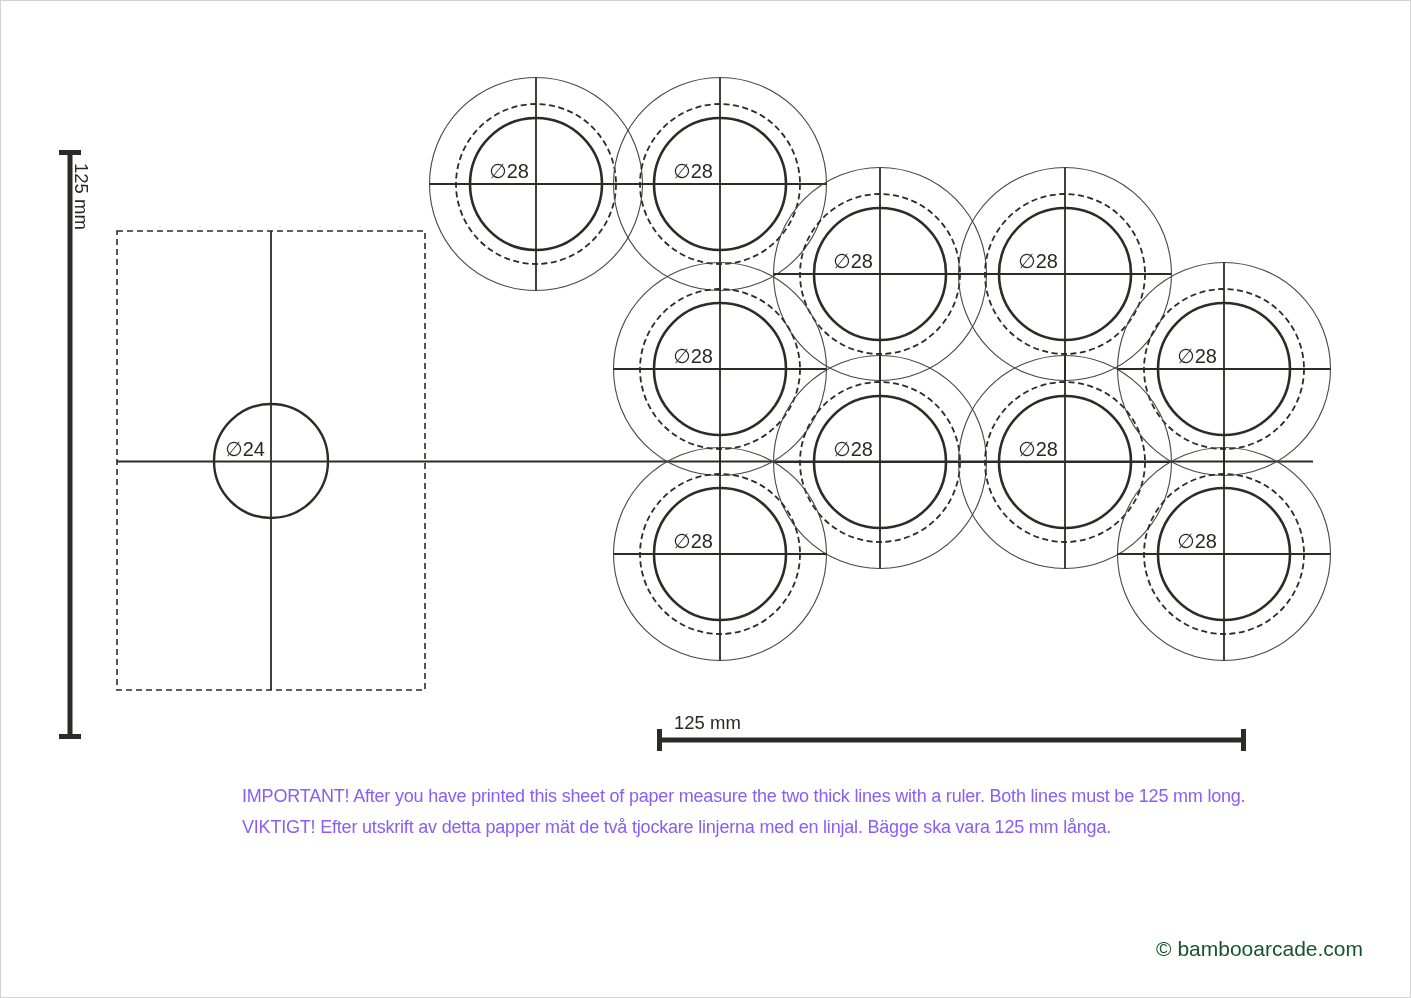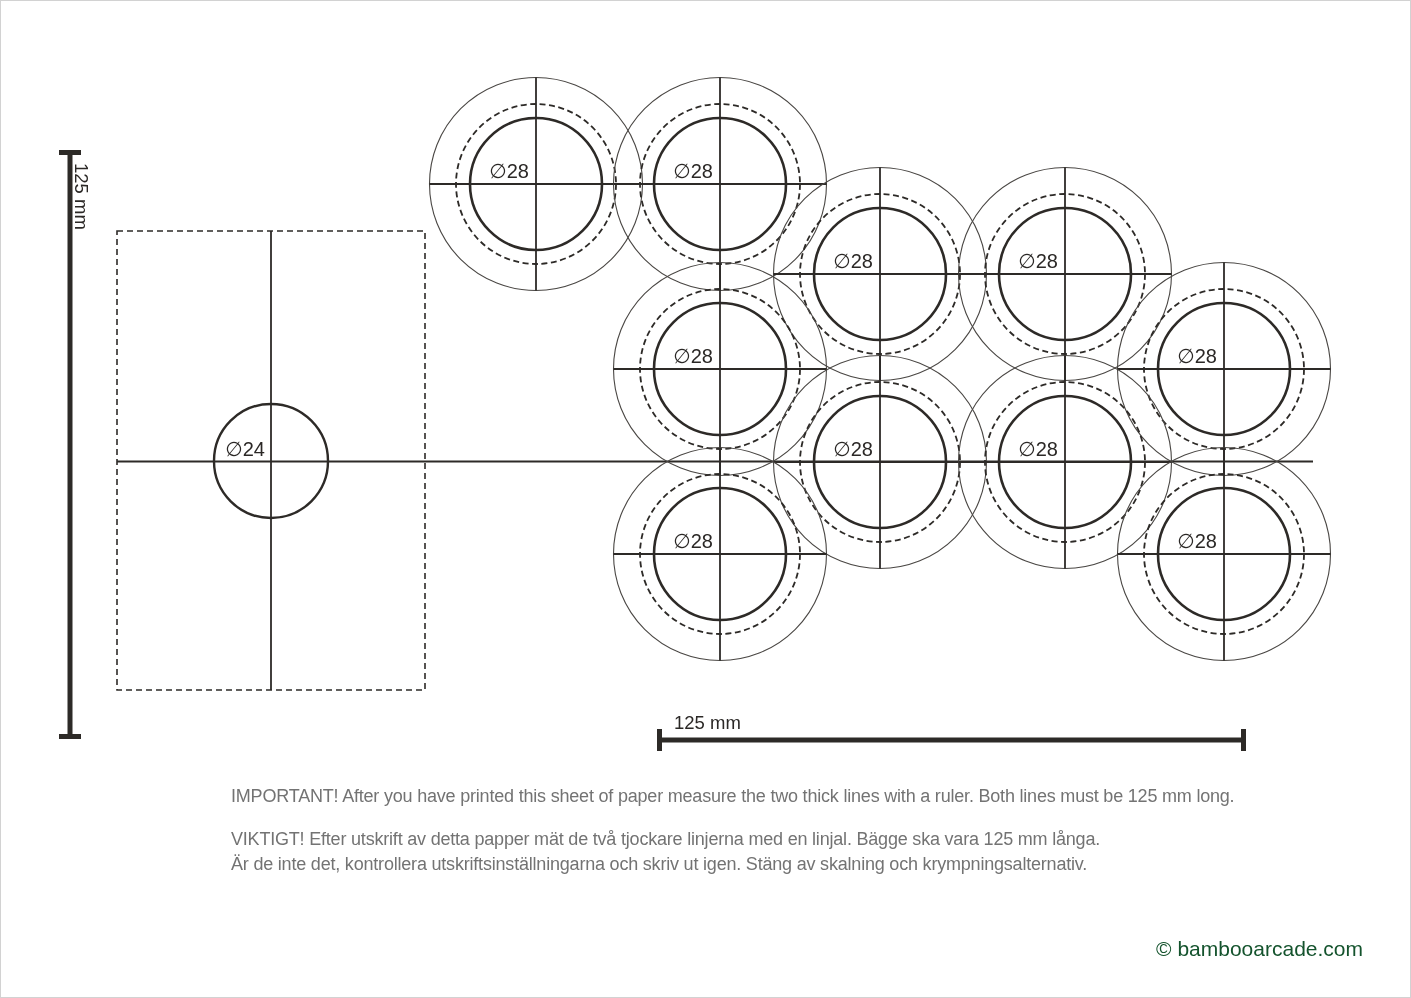--- a/index.html
+++ b/index.html
@@ -11,28 +11,28 @@
     overflow:hidden;
     font-family:"Liberation Sans","DejaVu Sans",sans-serif;
     color:#2b2826;
   }
   svg text{
     font-family:"Liberation Sans","DejaVu Sans",sans-serif;
     fill:#2b2826;
   }
   .instructions{
     position:absolute;
-    left:230px;
+    left:241px;
     top:783px;
     font-size:18px;
     line-height:25px;
     letter-spacing:-0.2px;
-    color:#737373;
+    color:#8b5cf6;
   }
-  .instr-block-sv{margin-top:18px;}
+  .instr-block-sv{margin-top:6px;}
   .copyright{
     position:absolute;
     right:47px;
     top:936px;
     font-size:21px;
     color:#14532d;
   }
 </style>
 </head>
 <body>
@@ -114,18 +114,17 @@
       <line x1="1242.5" y1="728" x2="1242.5" y2="750" stroke="#2d2a27" stroke-width="5"></line>
       <text x="673" y="728" font-size="18.5" text-anchor="start">125 mm</text>
     </svg>
 
   <div class="instructions">
     <div class="instr-block-en">
       <div>IMPORTANT! After you have printed this sheet of paper measure the two thick lines with a ruler. Both lines must be 125 mm long.</div>
     </div>
     <div class="instr-block-sv">
       <div>VIKTIGT! Efter utskrift av detta papper mät de två tjockare linjerna med en linjal. Bägge ska vara 125 mm långa.</div>
-      <div>Är de inte det, kontrollera utskriftsinställningarna och skriv ut igen. Stäng av skalning och krympningsalternativ.</div>
     </div>
   </div>
 
   <div class="copyright">© bambooarcade.com</div>
 </div>
 
 </body></html>

